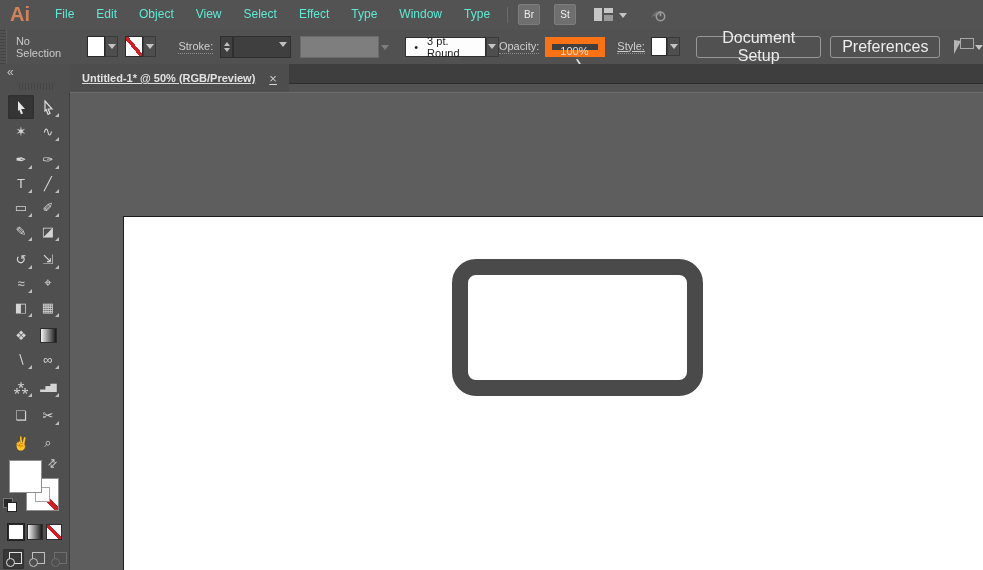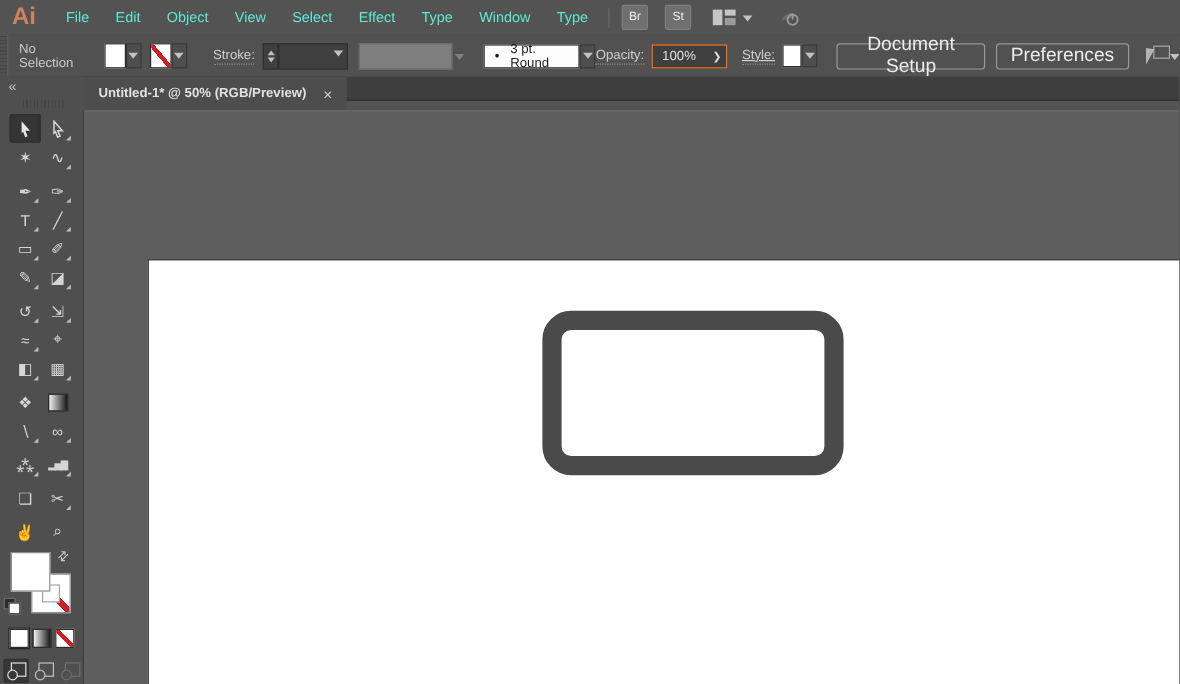--- a/index.html
+++ b/index.html
@@ -36,39 +36,39 @@
         display:flex;flex-direction:column;align-items:center;justify-content:center;gap:2px;}
   .tri-up{width:0;height:0;border:3px solid transparent;border-bottom:4px solid #c0c0c0;}
   .tri-dn{width:0;height:0;border:3px solid transparent;border-top:4px solid #c0c0c0;}
   .combo{height:22px;background:#3f3f3f;border:1px solid #2f2f2f;box-sizing:border-box;display:flex;
          align-items:center;justify-content:flex-end;}
   .combo .chv{margin:0 3px;border-top-color:#c0c0c0;}
   .combo.disabled{background:#7e7e7e;border-color:#6a6a6a;}
   .combo.disabled ~ .dimchv{opacity:.45;}
   .brushfield{height:20px;background:#fdfdfd;border:1px solid #2f2f2f;box-sizing:border-box;color:#1c1c1c;
               display:flex;align-items:center;padding:0 8px;gap:9px;width:92px;}
-  .darkfield{height:20px;background:#3f3f3f;border:1px solid #f97316;box-sizing:border-box;color:#e0e0e0;
-             display:flex;align-items:center;padding:0 0 0 6px;}
+  .darkfield{height:20px;background:#3f3f3f;border:7px solid #f97316;box-sizing:border-box;color:#e0e0e0;
+             display:flex;align-items:center;padding:0 0 0 6px;flex-direction:column;}
   .darkfield input{background:transparent;border:none;outline:none;color:#e0e0e0;width:36px;
                    font-family:"Liberation Sans",sans-serif;font-size:11px;}
   .fwdarrow{color:#dcdcdc;font-size:9px;padding:0 4px;}
   .uibtn{height:22px;border:1px solid #979797;border-radius:3px;background:transparent;color:#ececec;
          font-family:"Liberation Sans",sans-serif;font-size:16px;padding:0 11px;display:flex;align-items:center;}
   .wsicon{position:relative;width:22px;height:18px;margin-left:12px;}
   .wsicon .r{position:absolute;left:8px;top:0;width:12px;height:9px;border:1px solid #a8a8a8;}
   .wsicon .p{position:absolute;left:2px;top:2px;width:0;height:0;
              border-left:7px solid #b5b5b5;border-bottom:13px solid transparent;border-top:1px solid transparent;}
 
   
   .panelhead{position:absolute;left:0;top:64px;width:70px;height:28px;background:#4f4f4f;}
   .collapse{position:absolute;left:7px;top:1px;color:#c2c2c2;font-size:12px;}
   .grip-h{position:absolute;left:19px;top:19px;width:34px;height:7px;
           background:repeating-linear-gradient(90deg,#454545 0 1px,transparent 1px 3px);}
   .tabbar{position:absolute;left:70px;top:64px;width:913px;height:20px;background:#3e3e3e;
-          border-bottom:1px solid #2e2e2e;box-sizing:border-box;display:flex;}
+          border-bottom:1px solid #2e2e2e;box-sizing:border-box;display:flex;text-decoration:underline;}
   .tab{height:28px;background:#4d4d4d;display:flex;align-items:center;padding:0 12px;gap:14px;}
   .tabtitle{color:#e2e2e2;font-weight:bold;font-size:11px;}
   .tabclose{color:#cccccc;font-size:13px;line-height:13px;}
 
   
   .toolpanel{position:absolute;left:0;top:92px;width:70px;height:478px;background:#4f4f4f;
              border-right:1px solid #3e3e3e;box-sizing:border-box;}
   .trow{display:flex;justify-content:space-between;padding:0 8px;height:24px;margin-top:0;}
   .trow.gap{margin-top:4px;}
   .trow:first-of-type{margin-top:3px;}

